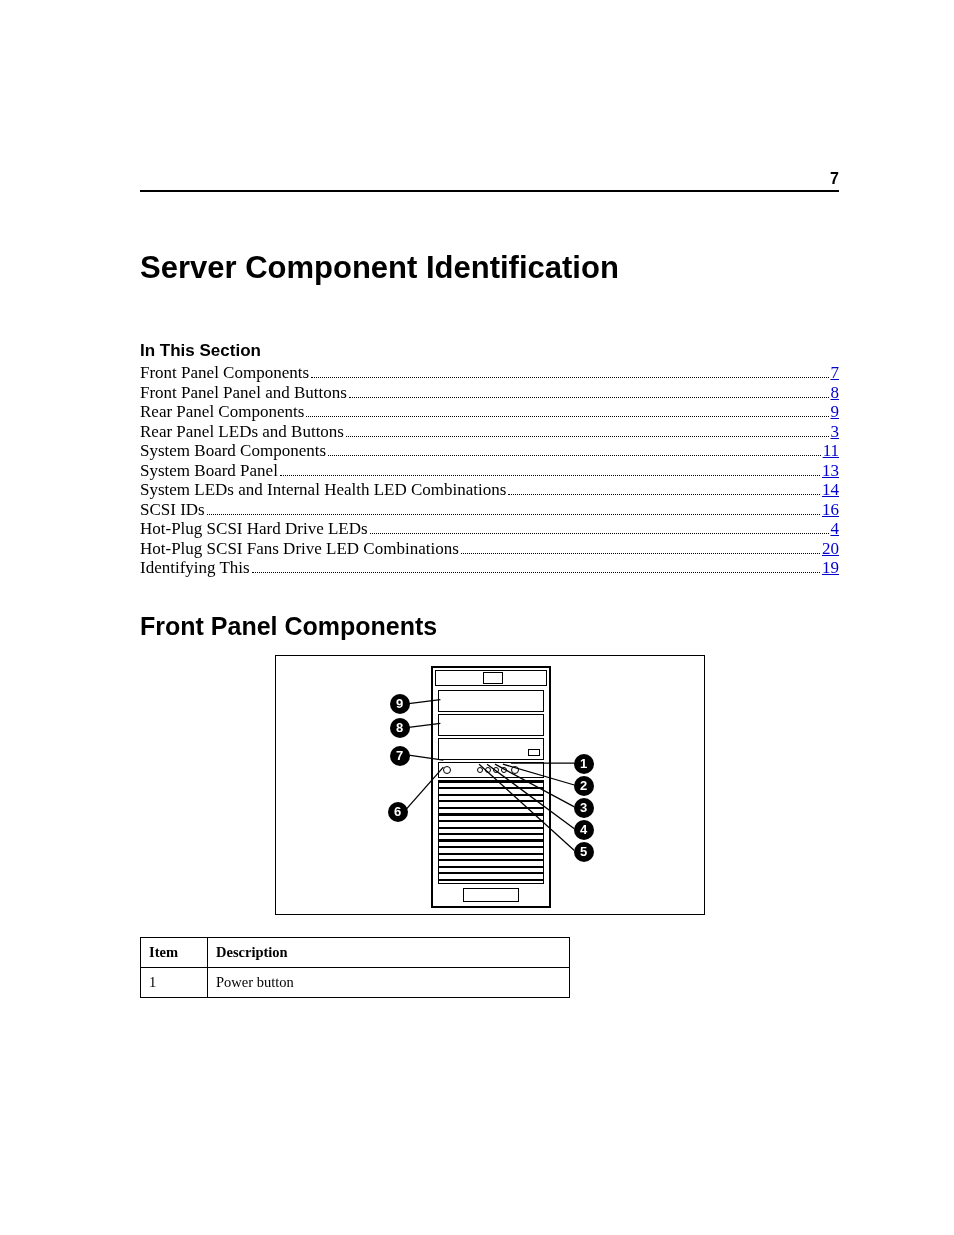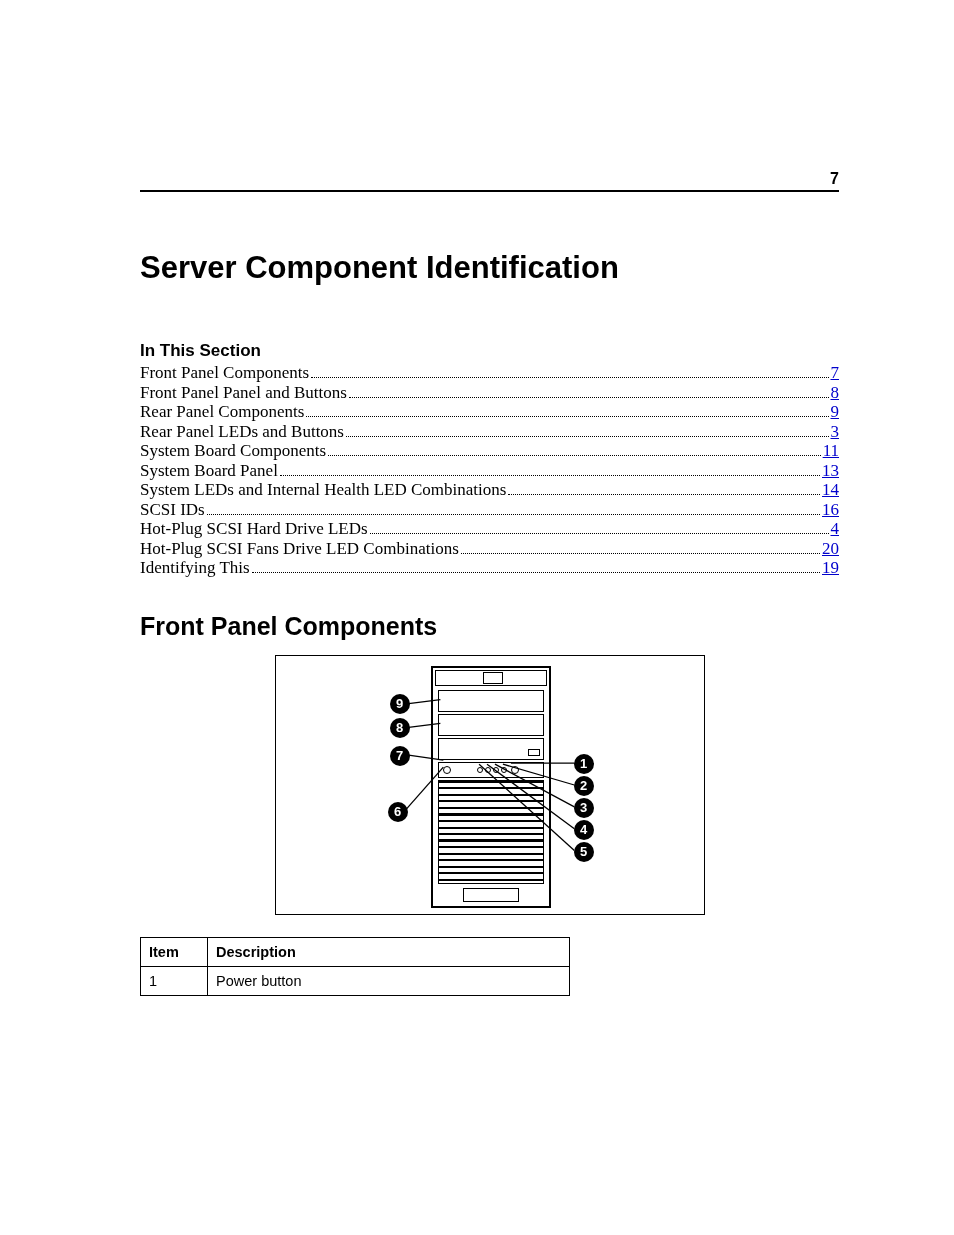--- a/index.html
+++ b/index.html
@@ -154,21 +154,21 @@
     position: absolute;
     left: 0; top: 0;
     width: 100%; height: 100%;
     pointer-events: none;
   }
   
   table.comp {
     border-collapse: collapse;
     width: 430px;
     margin-left: 0;
-    font-family: Liberation Sans, sans-serif;
+    font-family: Liberation Serif, serif;
     font-size: 14.5px;
     padding-left: 16px;
   }
   table.comp th, table.comp td {
     border: 1.3px solid #000;
     padding: 6px 8px;
     text-align: left;
     vertical-align: top;
   }
   table.comp th {

